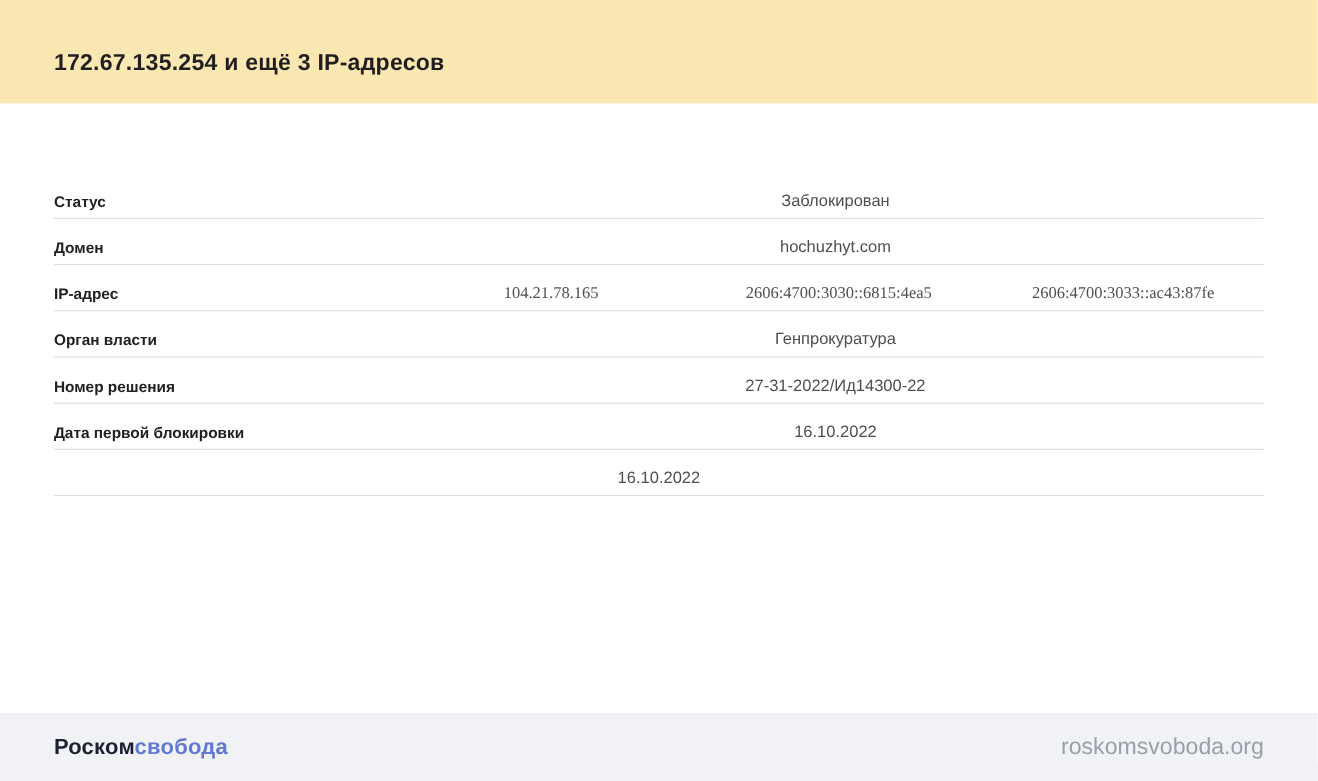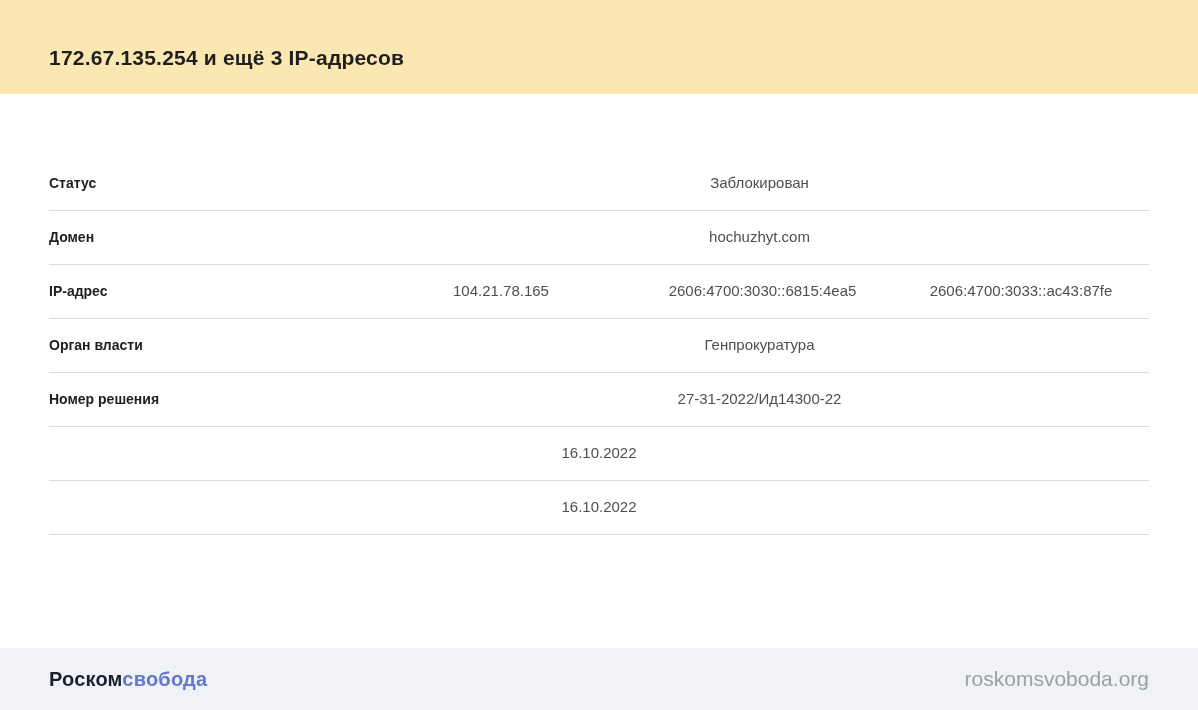--- a/index.html
+++ b/index.html
@@ -37,41 +37,42 @@
     letter-spacing: 0.2px;
   }
 
   .main {
     flex: 1;
     padding: 63px 49px 0 49px;
   }
   .row {
     display: flex;
     align-items: flex-start;
-    padding: 14px 0 15px 0;
+    padding: 14px 0 3px 0;
     border-bottom: 1px solid var(--divider);
   }
   .row-label {
     width: 321px;
     flex-shrink: 0;
     font-size: 14px;
     font-weight: bold;
     line-height: 24px;
     color: var(--label-text);
   }
   .row-value {
     flex: 1;
     font-size: 15px;
     line-height: 24px;
     color: var(--value-text);
     text-align: center;
   }
   .ip-grid {
     display: grid;
     grid-template-columns: 262px 261px 1fr;
+    font-family: Liberation Serif, serif;
   }
 
   .footer {
     background: var(--footer-bg);
     height: 62px;
     flex-shrink: 0;
     display: flex;
     align-items: center;
     justify-content: space-between;
     padding: 0 49px;
@@ -126,20 +127,21 @@
       <div class="row-value">Генпрокуратура</div>
     </div>
 
     <div class="row">
       <div class="row-label">Номер решения</div>
       <div class="row-value">27-31-2022/Ид14300-22</div>
     </div>
 
 
     <div class="row">
+      <div class="row-label">Дата первой блокировки</div>
       <div class="row-value">16.10.2022</div>
     </div>
 
     <div class="row">
       <div class="row-value">16.10.2022</div>
     </div>
 
   </div>
 
   <div class="footer">

